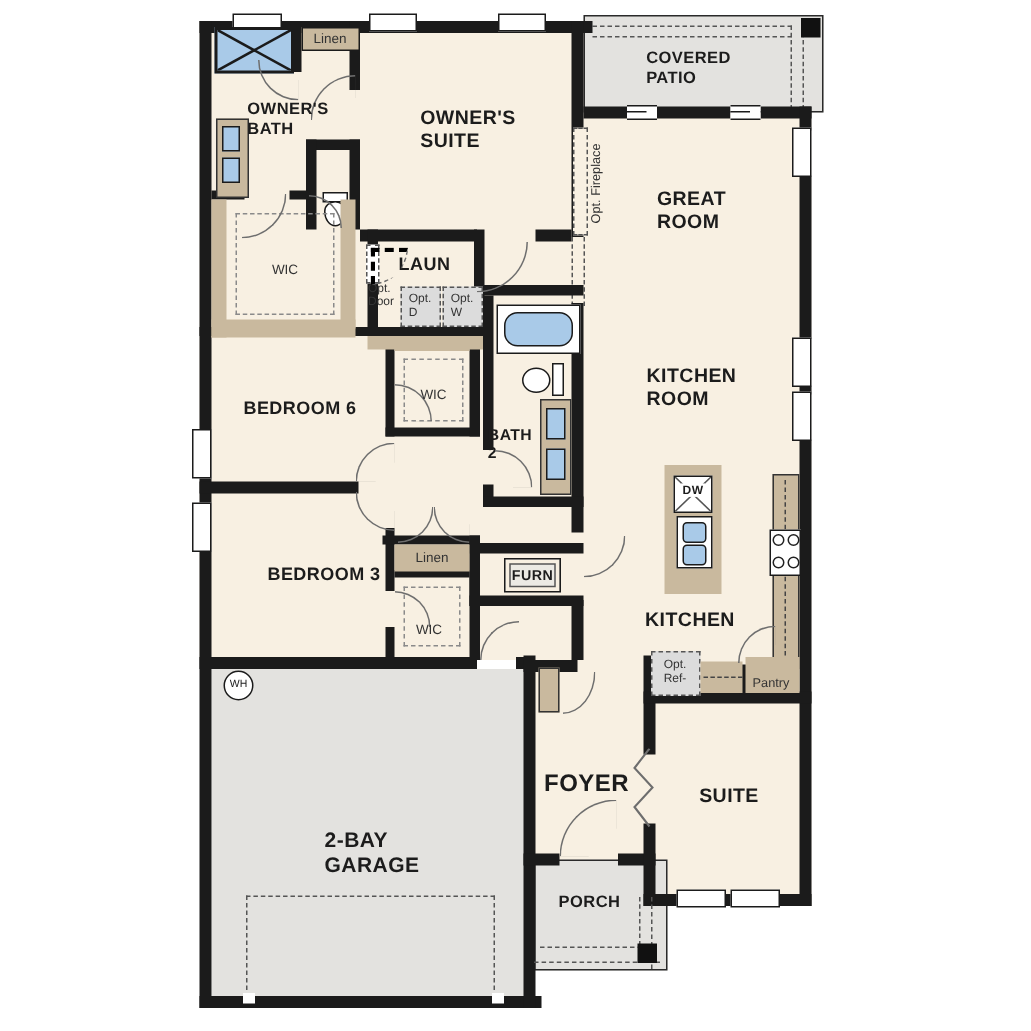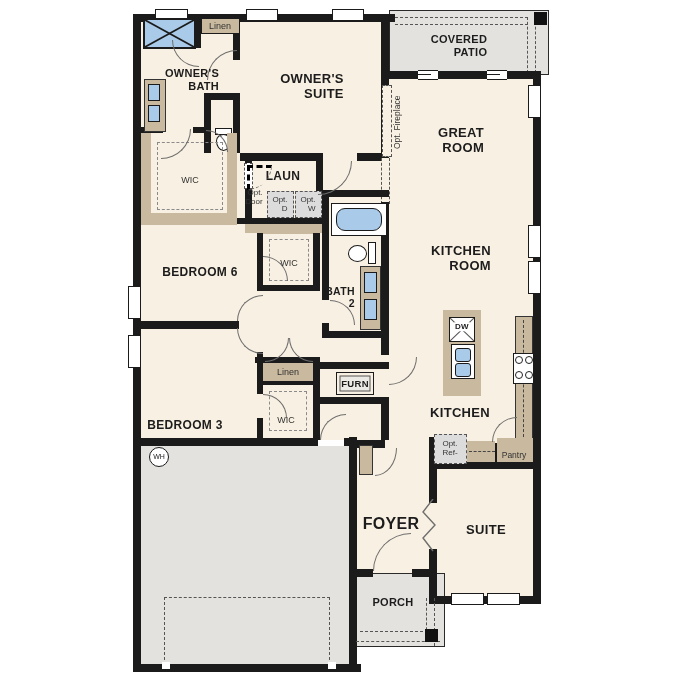--- a/index.html
+++ b/index.html
@@ -1,21 +1,21 @@
 <!DOCTYPE html>
 <html><head>
 <meta charset="utf-8">
 <style>
   html,body{margin:0;padding:0;background:#fff;}
   .plan{position:relative;width:687px;height:687px;background:#ffffff;font-family:"Liberation Sans",sans-serif;overflow:hidden;}
   .wall{position:absolute;background:#1b1b1b;}
   .floor{position:absolute;background:#f8f0e2;}
   .ext{position:absolute;background:#e3e2df;}
   .tan{position:absolute;background:#c9b99e;}
-  .lbl{position:absolute;transform:translate(-50%,-50%);text-align:right;white-space:pre-line;color:#1c1c1c;font-weight:bold;line-height:1.18;letter-spacing:.3px;}
+  .lbl{position:absolute;transform:translate(-50%,-50%);text-align:left;white-space:pre-line;color:#1c1c1c;font-weight:bold;line-height:1.18;letter-spacing:.3px;}
   .sm{font-weight:normal;color:#333;letter-spacing:0;}
   .vlbl{position:absolute;writing-mode:vertical-rl;transform:rotate(180deg);font-size:8.5px;color:#333;text-align:center;}
   .win{position:absolute;background:#fff;border:1.2px solid #1b1b1b;box-sizing:border-box;}
   .slider{position:absolute;background:#fff;border-top:1.2px solid #1b1b1b;border-bottom:1.2px solid #1b1b1b;box-sizing:border-box;}
   .arc{position:absolute;box-sizing:border-box;background:transparent;}
   .arc.tl{border-top:1.4px solid #6e6e6e;border-left:1.4px solid #6e6e6e;border-top-left-radius:100%;}
   .arc.tr{border-top:1.4px solid #6e6e6e;border-right:1.4px solid #6e6e6e;border-top-right-radius:100%;}
   .arc.bl{border-bottom:1.4px solid #6e6e6e;border-left:1.4px solid #6e6e6e;border-bottom-left-radius:100%;}
   .arc.br{border-bottom:1.4px solid #6e6e6e;border-right:1.4px solid #6e6e6e;border-bottom-right-radius:100%;}
   .arc.dashed{border-style:dashed;}
@@ -248,20 +248,22 @@
 BATH</div>
   <div class="lbl" style="left:312px;top:86px;font-size:13px;">OWNER'S
 SUITE</div>
   <div class="lbl sm" style="left:190px;top:180px;font-size:9px;">WIC</div>
   <div class="lbl" style="left:461px;top:140px;font-size:13px;">GREAT
 ROOM</div>
   <div class="lbl" style="left:461px;top:258px;font-size:13px;">KITCHEN
 ROOM</div>
   <div class="lbl" style="left:200px;top:272px;font-size:12px;">BEDROOM 6</div>
   <div class="lbl sm" style="left:289px;top:263px;font-size:9px;">WIC</div>
-  <div class="lbl" style="left:185px;top:383px;font-size:12px;margin-top:42px;">BEDROOM 3</div>
+  <div class="lbl" style="left:216px;top:383px;font-size:12px;">BEDROOM 3</div>
   <div class="lbl sm" style="left:286px;top:420px;font-size:9px;">WIC</div>
   <div class="lbl" style="left:460px;top:413px;font-size:13px;">KITCHEN</div>
   <div class="lbl" style="left:486px;top:530px;font-size:13px;">SUITE</div>
   <div class="lbl" style="left:391px;top:524px;font-size:16px;">FOYER</div>
   <div class="lbl" style="left:393px;top:602px;font-size:11px;">PORCH</div>
+  <div class="lbl" style="left:248px;top:568px;font-size:14px;">2-BAY
+GARAGE</div>
 
 </div>
 
 </body></html>

